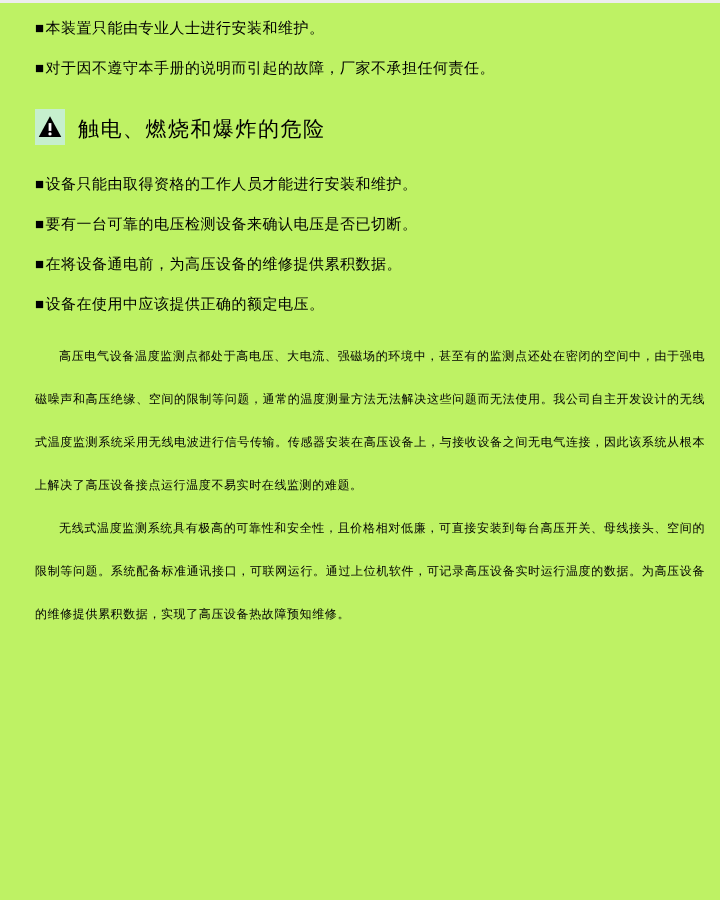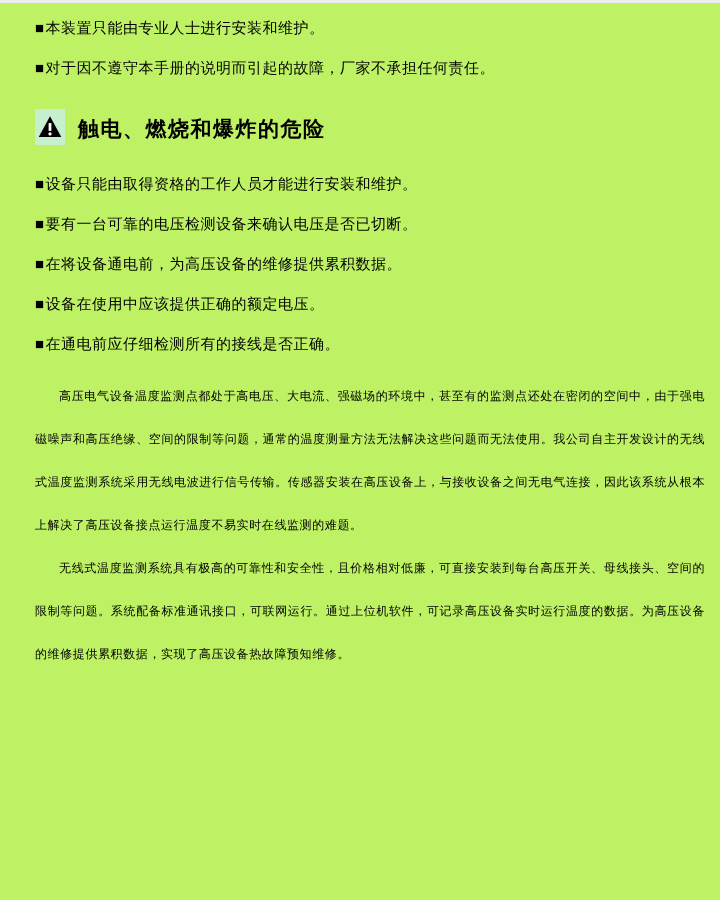--- a/index.html
+++ b/index.html
@@ -42,21 +42,21 @@
     align-items: center;
     justify-content: center;
     width: 30px;
     height: 36px;
     background: #c6efce;
     margin-right: 13px;
     flex: 0 0 auto;
   }
   .warn-title {
     font-size: 21px;
-    font-weight: bold;
+    font-weight: normal;
     letter-spacing: 1.5px;
     line-height: 1;
     padding-top: 2px;
   }
   
   .overview-heading {
     font-family: "Liberation Serif", "DejaVu Serif", serif;
     font-size: 17.5px;
     font-weight: bold;
     letter-spacing: 1px;
@@ -90,19 +90,18 @@
       </svg>
     </span>
     <h1 class="warn-title">触电、燃烧和爆炸的危险</h1>
   </div>
 
   <div class="notices">
     <div class="bullet-item"><span class="marker">■</span><span>设备只能由取得资格的工作人员才能进行安装和维护。</span></div>
     <div class="bullet-item"><span class="marker">■</span><span>要有一台可靠的电压检测设备来确认电压是否已切断。</span></div>
     <div class="bullet-item"><span class="marker">■</span><span>在将设备通电前，为高压设备的维修提供累积数据。</span></div>
     <div class="bullet-item"><span class="marker">■</span><span>设备在使用中应该提供正确的额定电压。</span></div>
-    <div class="bullet-item"><span class="marker">■</span><span>在通电前应仔细检测所有的接线是否正确。</span></div>
   </div>
 
   <p class="para">高压电气设备温度监测点都处于高电压、大电流、强磁场的环境中，甚至有的监测点还处在密闭的空间中，由于强电磁噪声和高压绝缘、空间的限制等问题，通常的温度测量方法无法解决这些问题而无法使用。我公司自主开发设计的无线式温度监测系统采用无线电波进行信号传输。传感器安装在高压设备上，与接收设备之间无电气连接，因此该系统从根本上解决了高压设备接点运行温度不易实时在线监测的难题。</p>
   <p class="para">无线式温度监测系统具有极高的可靠性和安全性，且价格相对低廉，可直接安装到每台高压开关、母线接头、空间的限制等问题。系统配备标准通讯接口，可联网运行。通过上位机软件，可记录高压设备实时运行温度的数据。为高压设备的维修提供累积数据，实现了高压设备热故障预知维修。</p>
 
 </div>
 
 </body></html>

